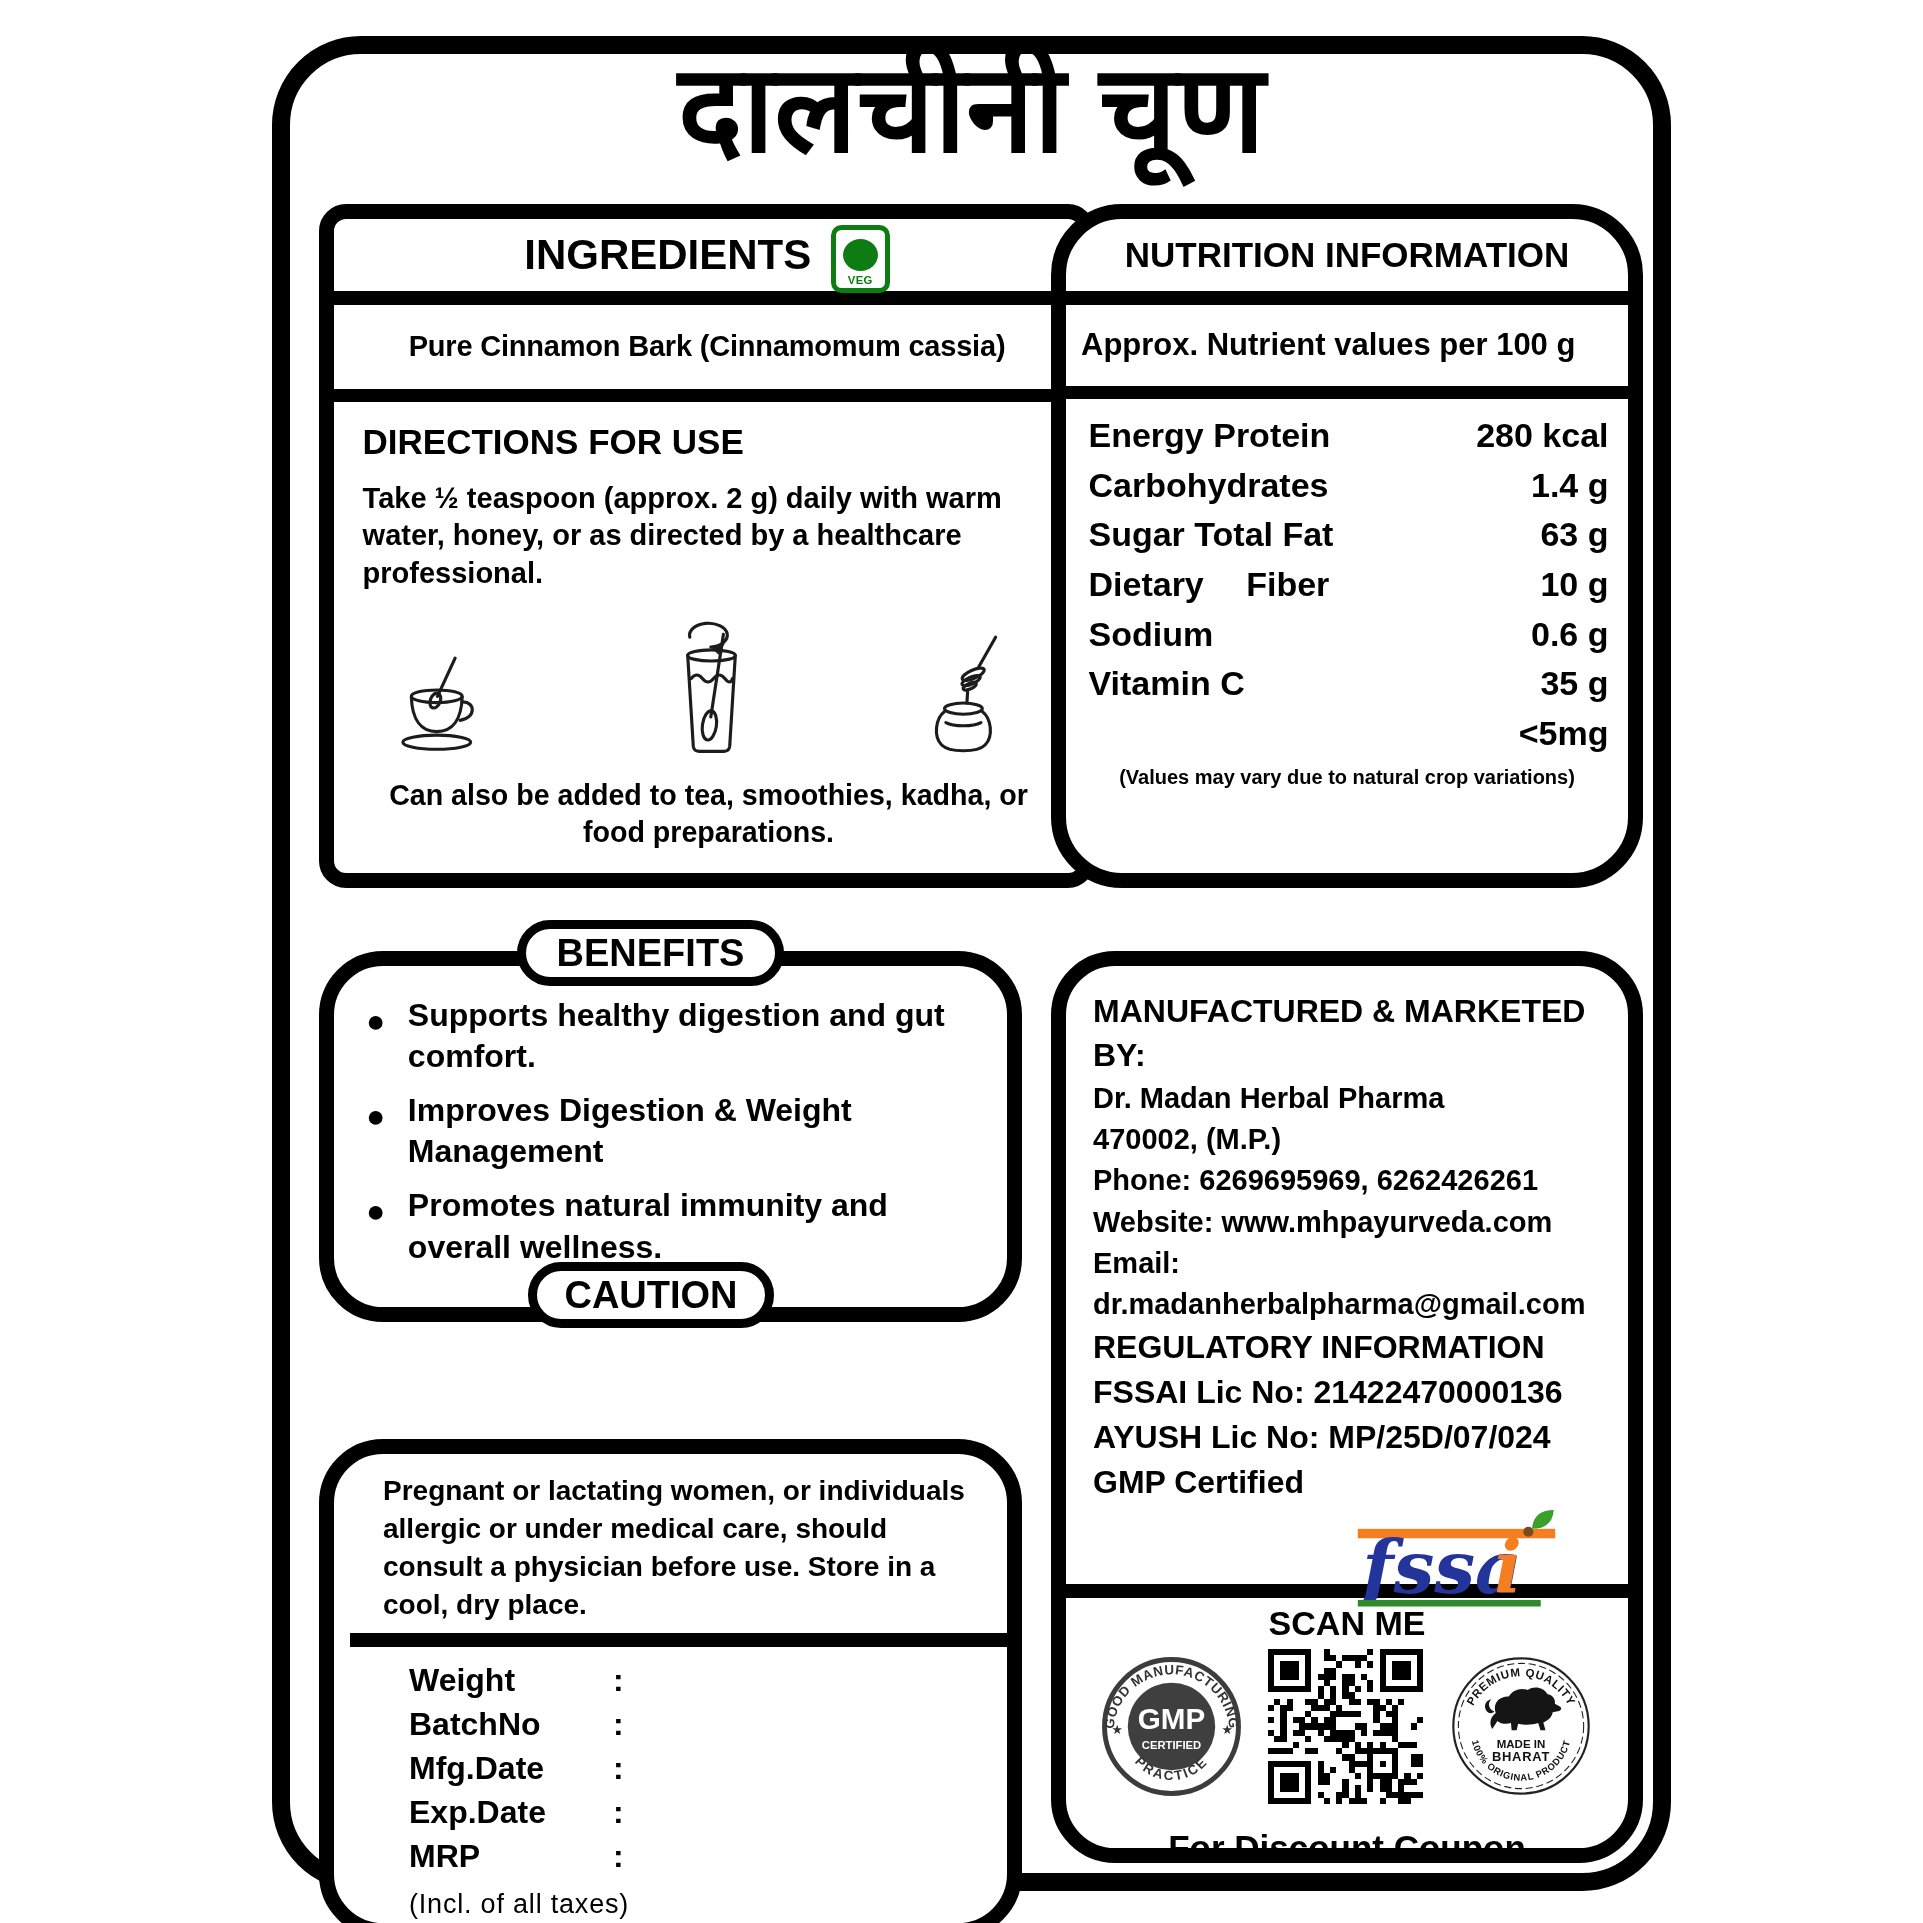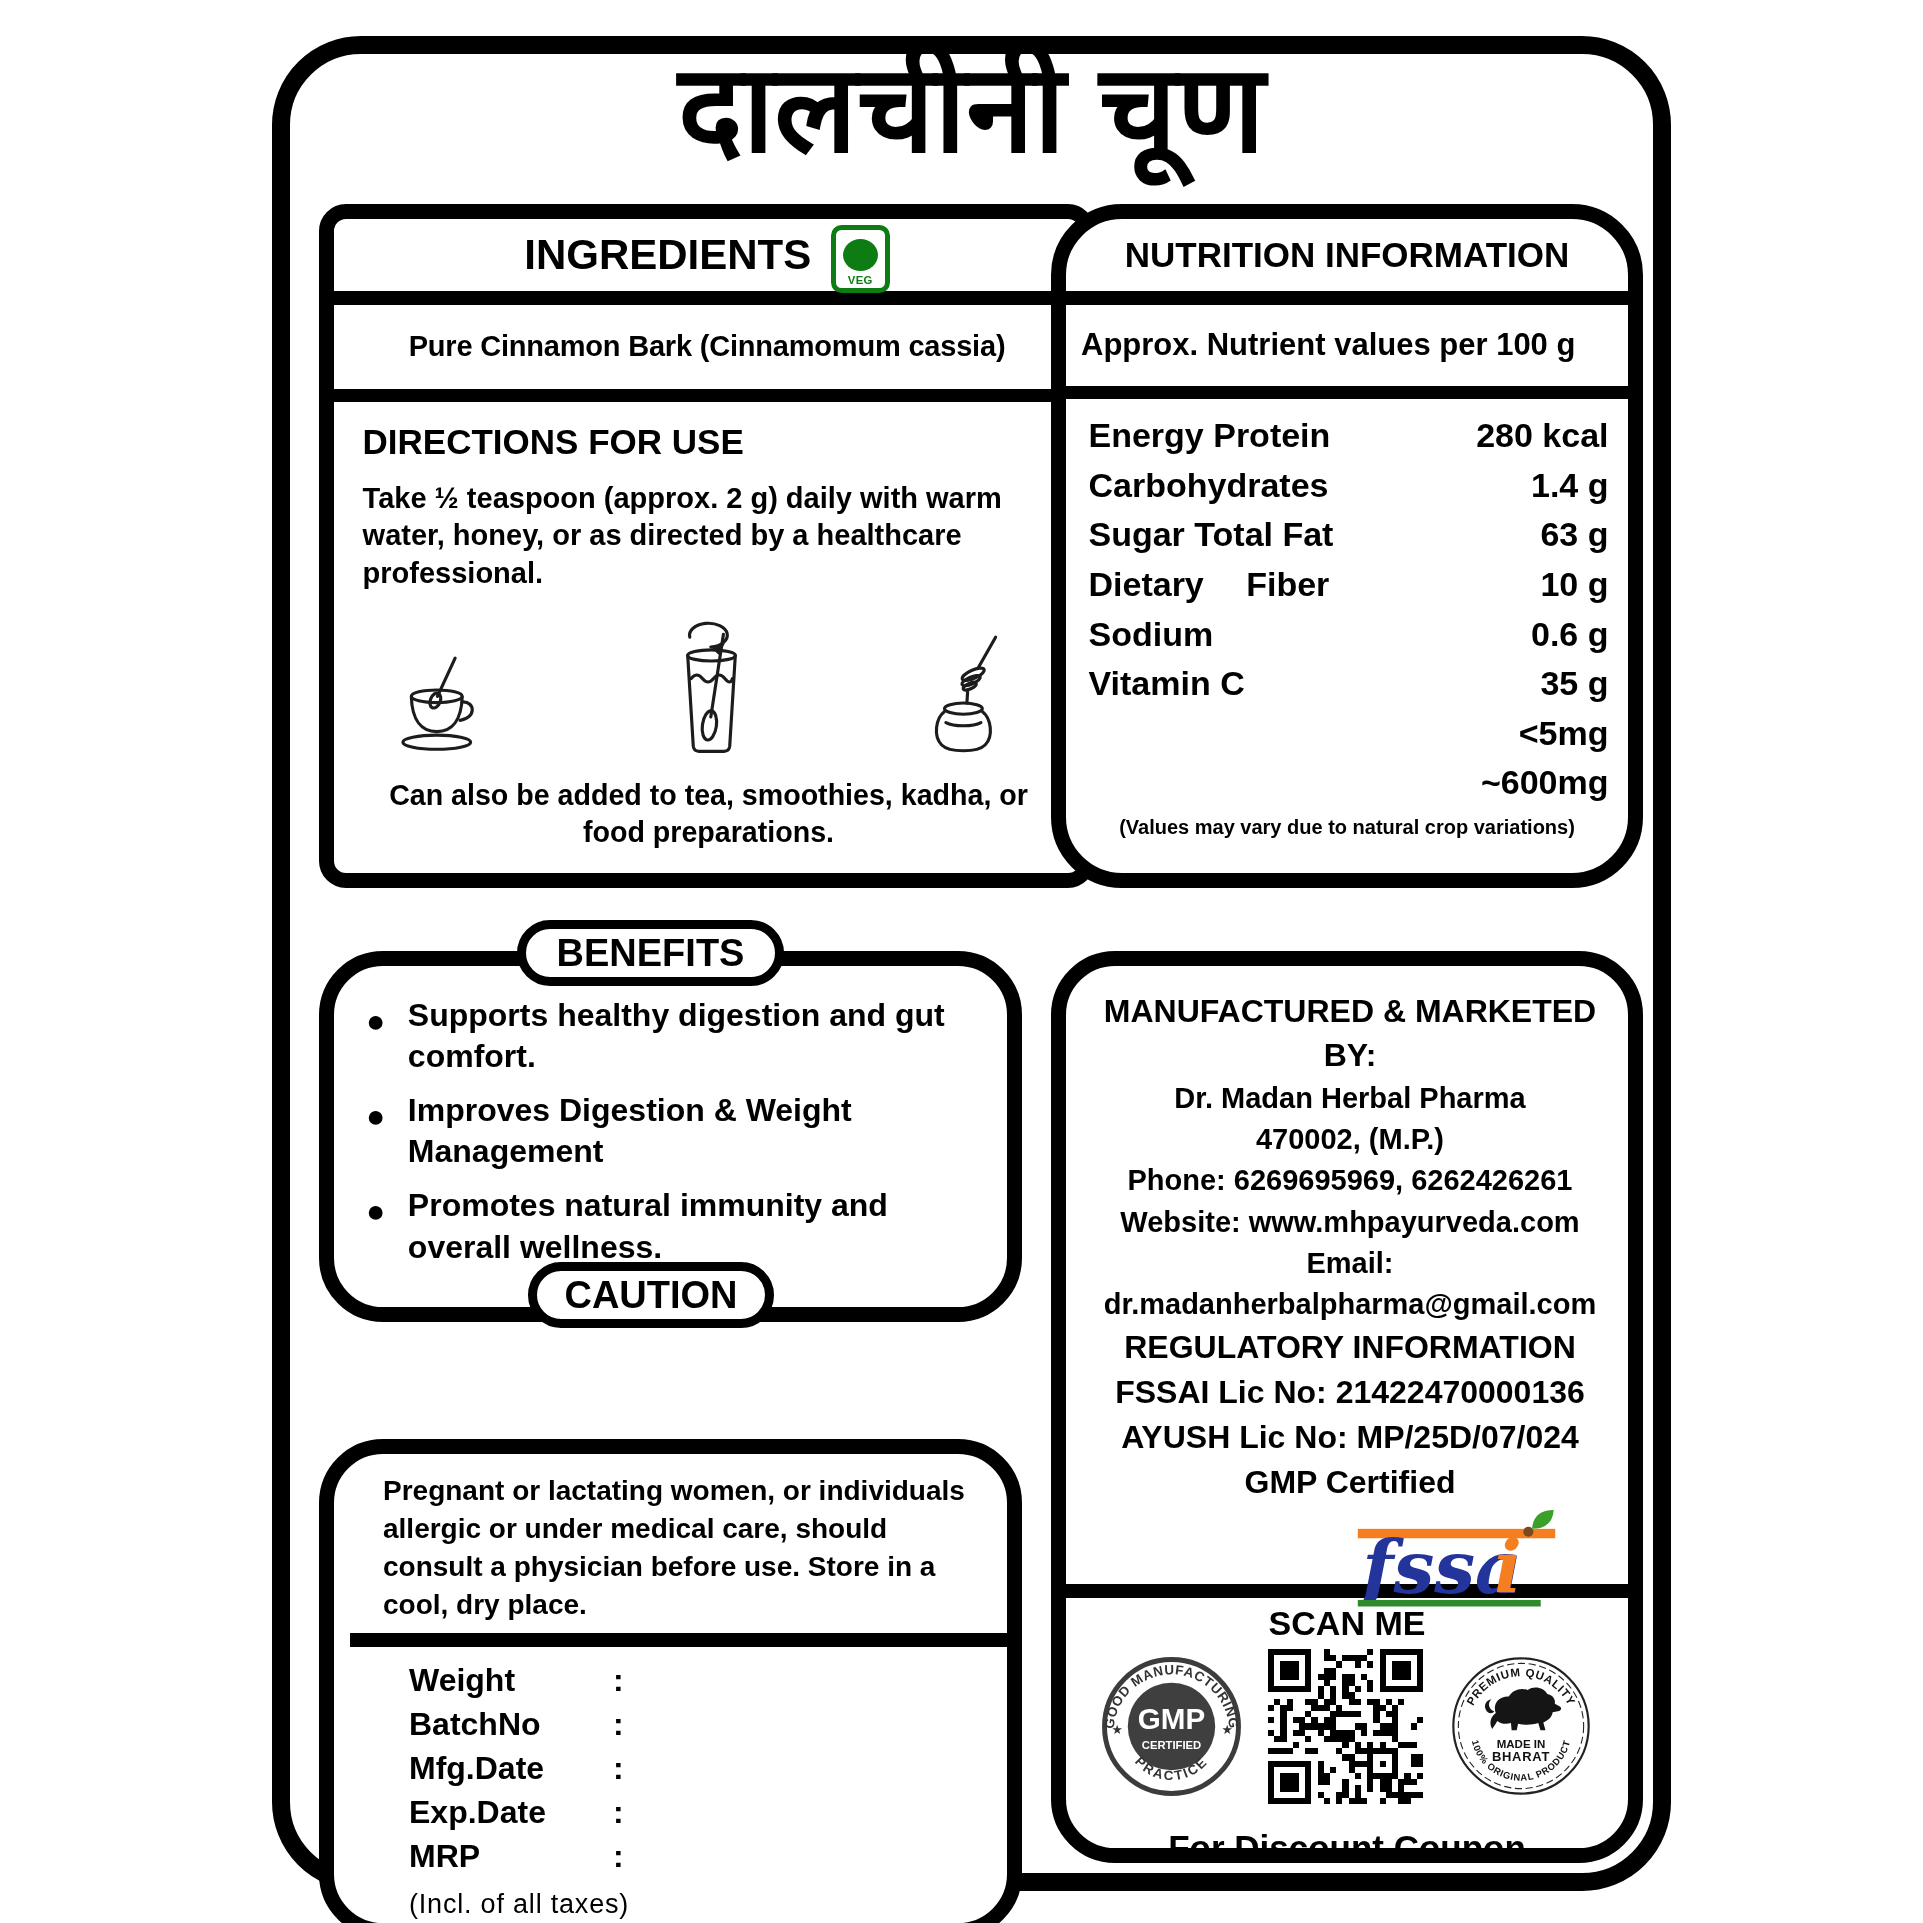--- a/index.html
+++ b/index.html
@@ -37,21 +37,21 @@
   .pill.caution-pill{left:528px;top:1262px;width:228px;}
   .ben-list{padding:28.6px 18px 0 32px;margin:0;}
   .ben-item{display:flex;gap:22.5px;font-size:32px;font-weight:800;line-height:1.3;margin-bottom:12px;}
   .ben-item .dot{flex:0 0 auto;transform:translateY(6px);}
   .caution-text{padding:18px 15px 0 33px;font-size:28px;font-weight:800;line-height:1.36;height:179px;box-sizing:border-box;}
   .fields{padding:12px 0 0 59px;}
   .frow{display:flex;font-size:32px;font-weight:800;height:44px;align-items:center;}
   .frow .flabel{width:204px;}
   .tax{font-size:27px;font-weight:500;padding:10.5px 0 0 59px;letter-spacing:0.8px;}
   .mfg-info{padding:22.5px 21px 0 27px;position:relative;height:618px;box-sizing:border-box;}
-  .m-line{font-size:29px;font-weight:800;line-height:1.42;text-align:center;}
+  .m-line{font-size:29px;font-weight:800;line-height:1.42;}
   .m-line.big{font-size:32px;line-height:1.4;}
   .fssai-row{text-align:right;padding-right:30px;margin-top:3px;}
   .scan{text-align:center;}
   .scan-title{font-size:34px;font-weight:800;margin-top:6px;}
   .badges{display:flex;align-items:center;justify-content:center;gap:25.6px;margin-top:6px;}
   .coupon{font-size:35px;font-weight:800;margin-top:24px;}
   .lineart{fill:none;stroke:#1c1c1c;stroke-width:4.5;stroke-linecap:round;stroke-linejoin:round;}
 </style>
 </head>
 <body>
@@ -141,24 +141,20 @@
           <span class="nlabel">Sodium</span>
           <span class="nval">0.6 g</span>
         </div>
       <div class="nrow">
           <span class="nlabel">Vitamin C</span>
           <span class="nval">35 g</span>
         </div>
       <div class="nrow">
           <span class="nlabel"></span>
           <span class="nval">&lt;5mg</span>
-        </div>
-      <div class="nrow">
-          <span class="nlabel"></span>
-          <span class="nval">~600mg</span>
         </div>
     </div>
     <div class="nut-foot">(Values may vary due to natural crop variations)</div>
   </section>
 
   <div class="pill benefits-pill">
       <span>BENEFITS</span>
     </div>
   <section class="box benefits">
     <div class="ben-list">

